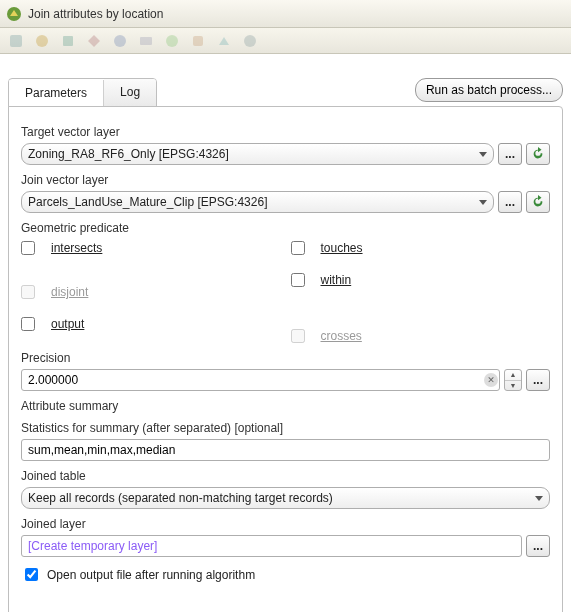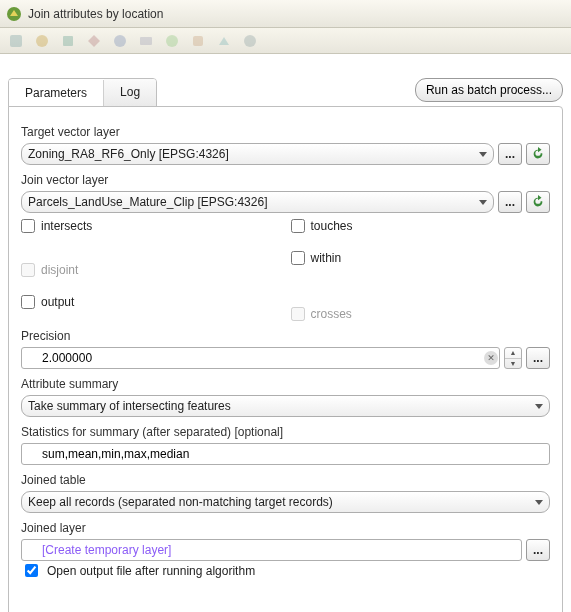--- a/index.html
+++ b/index.html
@@ -108,50 +108,51 @@
   }
   .reload svg { width:14px; height:14px; }
   .predicates {
     display:grid;
     grid-template-columns: 1fr 1fr;
     column-gap:10px;
     row-gap:6px;
     margin-top:6px;
   }
   .chk {
-    display:flex; align-items:center; gap:6px;
+    display:flex; align-items:center; gap:16px;
     font-size:12px;
+    text-decoration:underline;
   }
   .chk input { margin:0; width:14px; height:14px; }
   .chk.disabled { color:#9a9a9a;margin-top:24px; }
   .text-input {
     flex:1;
     height:22px;
     border:1px solid #aeaeae;
     border-radius:3px;
-    padding:0 20px;
+    padding:0 6px;
     font-size:12px;
     background:#fff;
   }
   .text-input.ph { color:#8b5cf6; }
   .spin {
     width:18px;height:22px;
     border:1px solid #aeaeae;border-radius:3px;
     display:flex;flex-direction:column;
     background:linear-gradient(#fefefe,#eaeaea);
   }
   .spin div{flex:1;display:flex;align-items:center;justify-content:center;font-size:7px;color:#555;cursor:pointer;}
   .spin div:first-child{border-bottom:1px solid #c9c9c9;}
   .clear-x {
     position:absolute; right:52px;
     width:14px;height:14px;border-radius:50%;background:#ddd;
     display:flex;align-items:center;justify-content:center;font-size:9px;color:#666;cursor:pointer;
   }
   .prec-row { position:relative; }
-  .open-output { display:flex; align-items:center; gap:6px; }
+  .open-output { display:flex; align-items:center; gap:6px; margin-top:8px;}
 </style>
 </head>
 <body>
 
 <div class="titlebar">
   <svg class="app-icon" viewBox="0 0 16 16">
       <circle cx="8" cy="8" r="7" fill="#6a9b3a"></circle>
       <path d="M4 10 L8 4 L12 10 Z" fill="#e3d25a"></path>
     </svg>
   <span class="title-text">Join attributes by location</span>
@@ -222,20 +223,21 @@
         <span class="caret"></span>
       </div>
       <div class="sq-btn">...</div>
       <div class="sq-btn reload">
         <svg viewBox="0 0 16 16">
             <path d="M8 3a5 5 0 1 0 4.9 4H11a3 3 0 1 1-3-3V6l4-3-4-3v3z" fill="#3a8a3a"></path>
           </svg>
       </div>
     </div>
 
+    <div class="field-label">Geometric predicate</div>
     <div class="predicates">
       <label class="chk">
           <input type="checkbox" style="">
           <span>intersects</span>
         </label>
       <label class="chk">
           <input type="checkbox" style="">
           <span>touches</span>
         </label>
       <label class="chk disabled">
@@ -261,26 +263,20 @@
       <input class="text-input" style="padding-right: 24px;" value="2.000000">
       <div class="clear-x">✕</div>
       <div class="spin">
         <div>▲</div>
         <div>▼</div>
       </div>
       <div class="sq-btn">...</div>
     </div>
 
     <div class="field-label">Attribute summary</div>
-    <div class="row">
-      <div class="combo">
-        <span>Take summary of intersecting features</span>
-        <span class="caret"></span>
-      </div>
-    </div>
 
     <div class="field-label">Statistics for summary (after separated) [optional]</div>
     <div class="row">
       <input class="text-input" value="sum,mean,min,max,median" style="">
     </div>
 
     <div class="field-label">Joined table</div>
     <div class="row">
       <div class="combo">
         <span>Keep all records (separated non-matching target records)</span>

